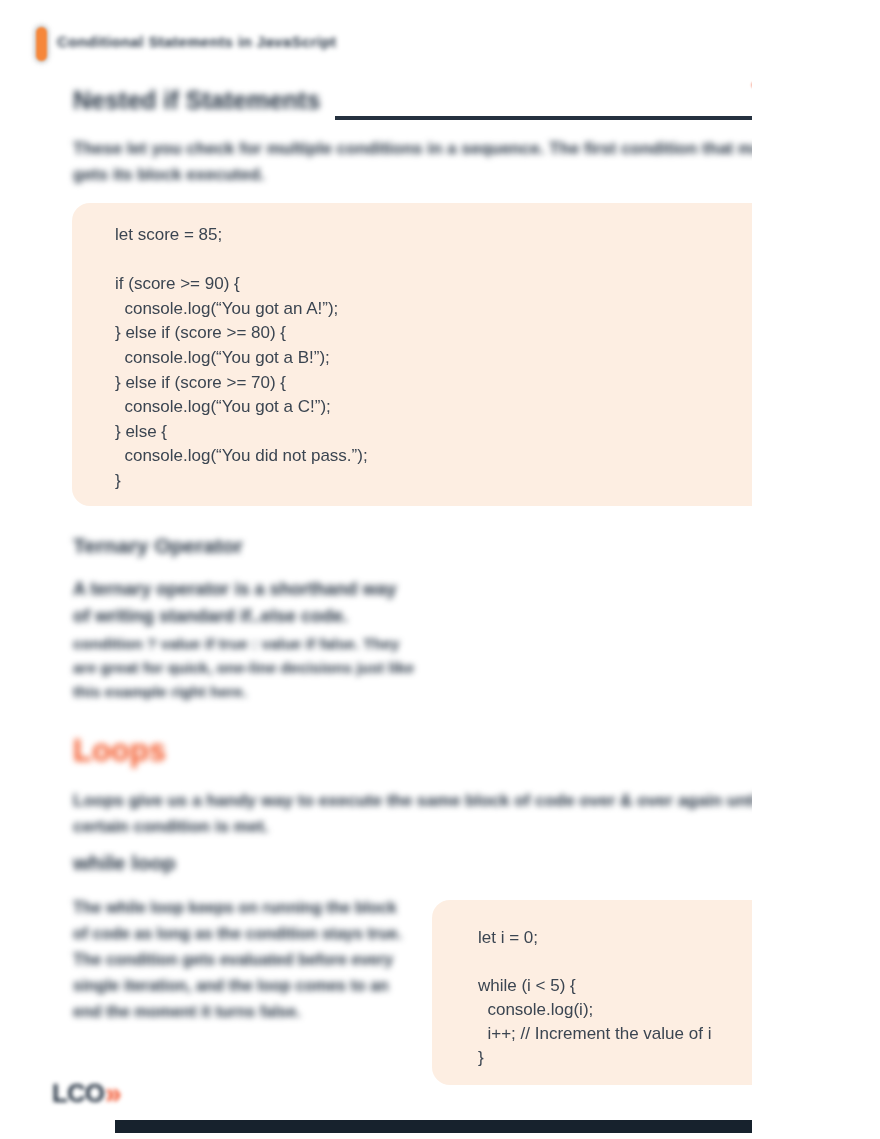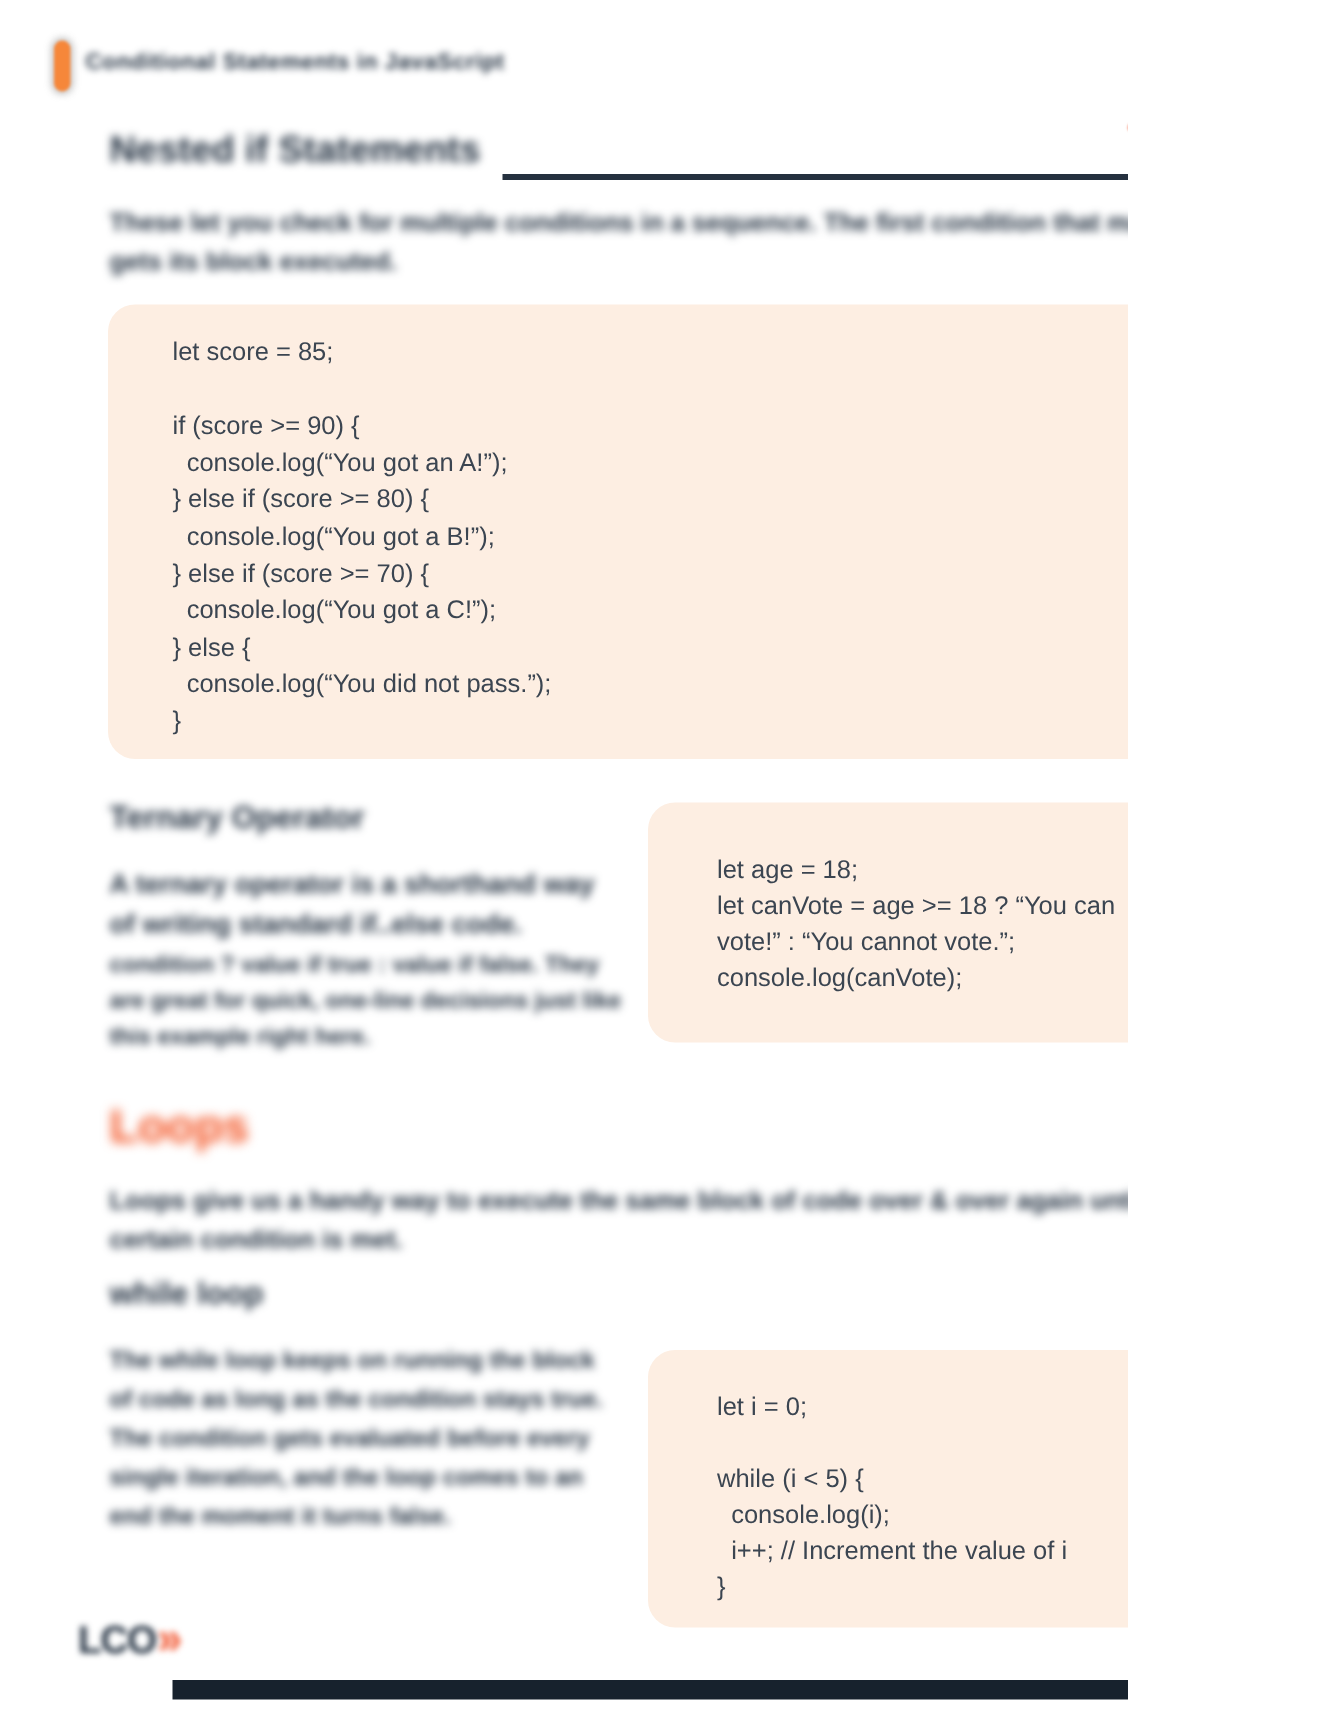--- a/index.html
+++ b/index.html
@@ -98,24 +98,20 @@
   console.log(“You got a B!”);
 } else if (score &gt;= 70) {
   console.log(“You got a C!”);
 } else {
   console.log(“You did not pass.”);
 }</pre>
 
   <div class="h2 h2-ternary">Ternary Operator</div>
   <div class="para ternary-lead">A ternary operator is a shorthand way of writing standard if..else code.</div>
   <div class="para ternary-detail">condition ? value if true : value if false. They are great for quick, one-line decisions just like this example right here.</div>
-  <pre class="codeblock code-2">let age = 18;
-let canVote = age &gt;= 18 ? “You can
-vote!” : “You cannot vote.”;
-console.log(canVote);</pre>
 
   <div class="h-loops">Loops</div>
   <div class="para loops-intro">Loops give us a handy way to execute the same block of code over &amp; over again until a certain condition is met.</div>
 
   <div class="h2 h2-while">while loop</div>
   <div class="para while-detail">The while loop keeps on running the block of code as long as the condition stays true. The condition gets evaluated before every single iteration, and the loop comes to an end the moment it turns false.</div>
   <pre class="codeblock code-3">let i = 0;
 
 while (i &lt; 5) {
   console.log(i);

